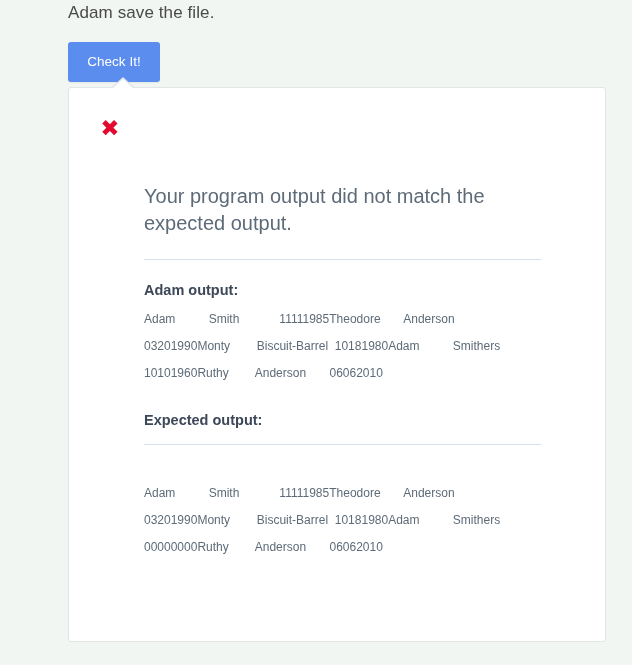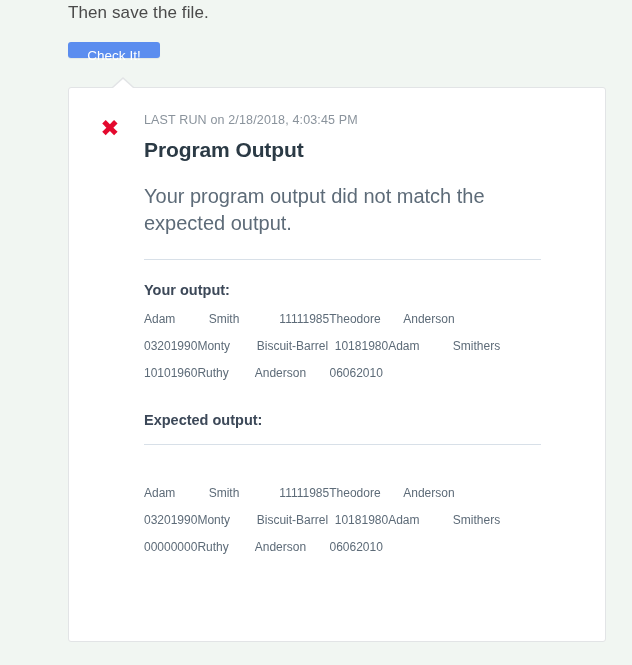--- a/index.html
+++ b/index.html
@@ -24,21 +24,21 @@
     line-height: 26px;
     color: #4a4a4a;
     letter-spacing: 0.1px;
   }
 
   .check-button {
     position: absolute;
     left: 68px;
     top: 42px;
     width: 92px;
-    height: 16px;
+    height: 40px;
     background: #5b8def;
     color: #ffffff;
     border: none;
     border-radius: 3px;
     font-family: "Liberation Sans", sans-serif;
     font-size: 13.5px;
     line-height: 28px;
     text-align: center;
     padding: 0;
     cursor: pointer;
@@ -150,47 +150,43 @@
   .gap-msg { height: 22px; }
   .gap-after-divider1 { height: 20px; }
   .gap-label-to-out { height: 6px; }
   .gap-out-to-label2 { height: 23px; }
   .gap-label2-to-divider { height: 14px; }
   .gap-divider-to-out2 { height: 35px; }
 </style>
 </head>
 <body>
 
-<div class="instruction-text">Then save the file.</div>
+<div class="instruction-text">Adam save the file.</div>
 
 <button class="check-button">Check It!</button>
 
 <div class="result-card">
 
   <div class="card-caret-border"></div>
   <div class="card-caret"></div>
 
   <div class="status-icon">✖</div>
 
-  <div class="header-block">
-    <div class="last-run">LAST RUN on 2/18/2018, 4:03:45 PM</div>
-    <div class="card-title">Program Output</div>
-  </div>
 
   <div class="card-body">
 
     <div class="message">Your program output did not match the expected output.</div>
 
     <div class="gap-msg"></div>
 
     <div class="divider"></div>
 
     <div class="gap-after-divider1"></div>
 
-    <div class="section-label">Your output:</div>
+    <div class="section-label">Adam output:</div>
 
     <div class="gap-label-to-out"></div>
 
     <div class="output-block">Adam          Smith            11111985Theodore       Anderson       03201990Monty        Biscuit-Barrel  10181980Adam          Smithers     10101960Ruthy        Anderson       06062010</div>
 
     <div class="gap-out-to-label2"></div>
 
     <div class="section-label">Expected output:</div>
 
     <div class="gap-label2-to-divider"></div>

